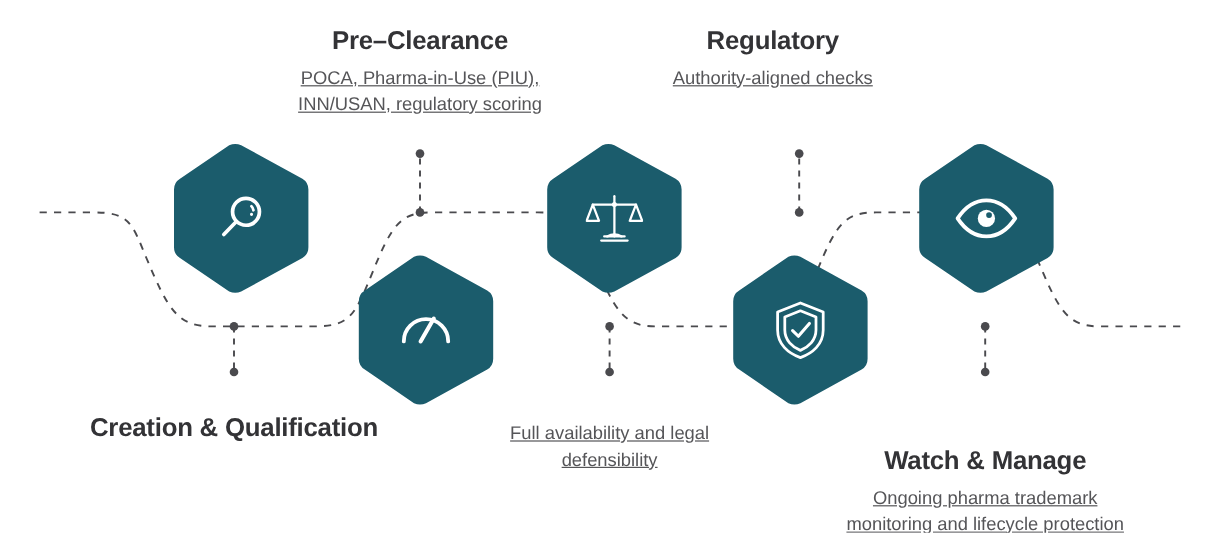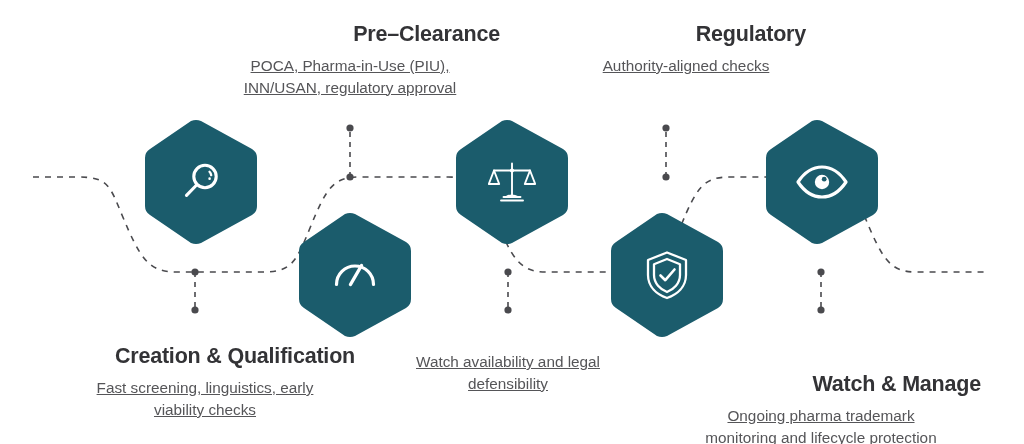--- a/index.html
+++ b/index.html
@@ -58,21 +58,20 @@
     z-index: 4;
     text-align: center;
   }
   .caption .ttl {
     font-size: 21.5px;
     font-weight: bold;
     color: #333336;
     letter-spacing: -0.2px;
     line-height: 1.2;
     white-space: nowrap;
-    text-align: right;
   }
   .caption .sub {
     margin-top: 7px;
     font-size: 15.3px;
     font-weight: normal;
     color: #555558;
     line-height: 1.42;
   }
   .caption .sub span { display: block; white-space: nowrap; text-decoration: underline; }
 </style>
@@ -200,42 +199,38 @@
         <circle cx="27" cy="17" r="7.2" fill="#ffffff"></circle>
         <circle cx="29.2" cy="14.2" r="2.4" fill="#1b5c6c"></circle>
       </svg>
     </div>
   </div>
 
   <div class="caption" style="left:200px; top:22px; width:300px;">
     <div class="ttl">Pre–Clearance</div>
     <div class="sub">
       <span>POCA, Pharma-in-Use (PIU),</span>
-      <span>INN/USAN, regulatory approval</span>
-    </div>
-  </div>
-
-  <div class="caption" style="left:566px; top:22px; width:240px;">
+      <span>INN/USAN, regulatory scoring</span>
+    </div>
+  </div>
+
+  <div class="caption" style="left:524px; top:22px; width:240px;">
     <div class="ttl">Regulatory</div>
     <div class="sub">
       <span>Authority-aligned checks</span>
     </div>
   </div>
 
-  <div class="caption" style="left:55px; top:344px; width:300px;">
+  <div class="caption" style="left:45px; top:344px; width:300px;">
     <div class="ttl">Creation &amp; Qualification</div>
-    <div class="sub">
-      <span>Fast screening, linguistics, early</span>
-      <span>viability checks</span>
-    </div>
   </div>
 
   <div class="caption" style="left:388px; top:344px; width:240px;">
     <div class="sub">
-      <span>Watch availability and legal</span>
+      <span>Full availability and legal</span>
       <span>defensibility</span>
     </div>
   </div>
 
   <div class="caption" style="left:661px; top:344px; width:320px;margin-top:28px;">
     <div class="ttl">Watch &amp; Manage</div>
     <div class="sub">
       <span>Ongoing pharma trademark</span>
       <span>monitoring and lifecycle protection</span>
     </div>

